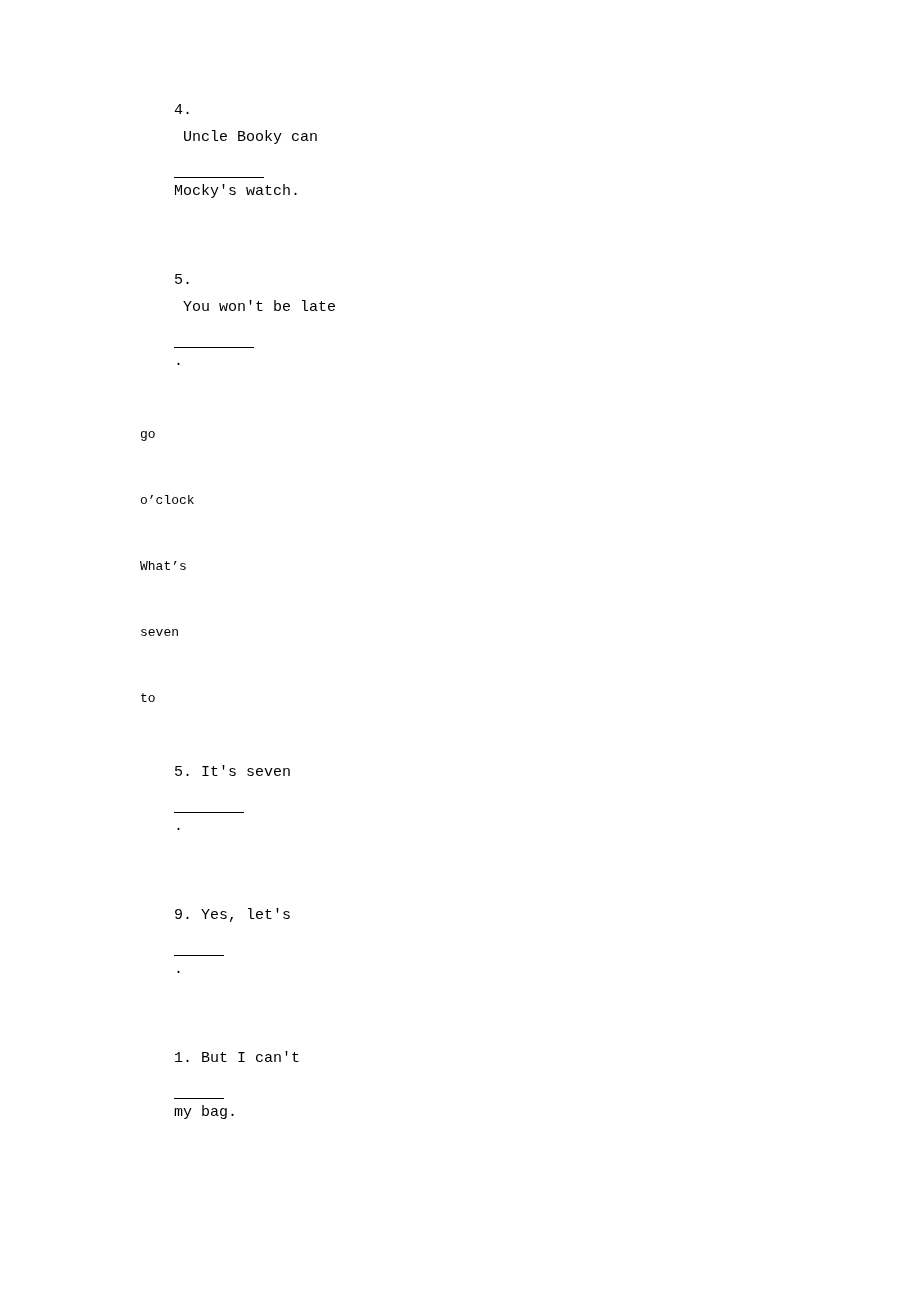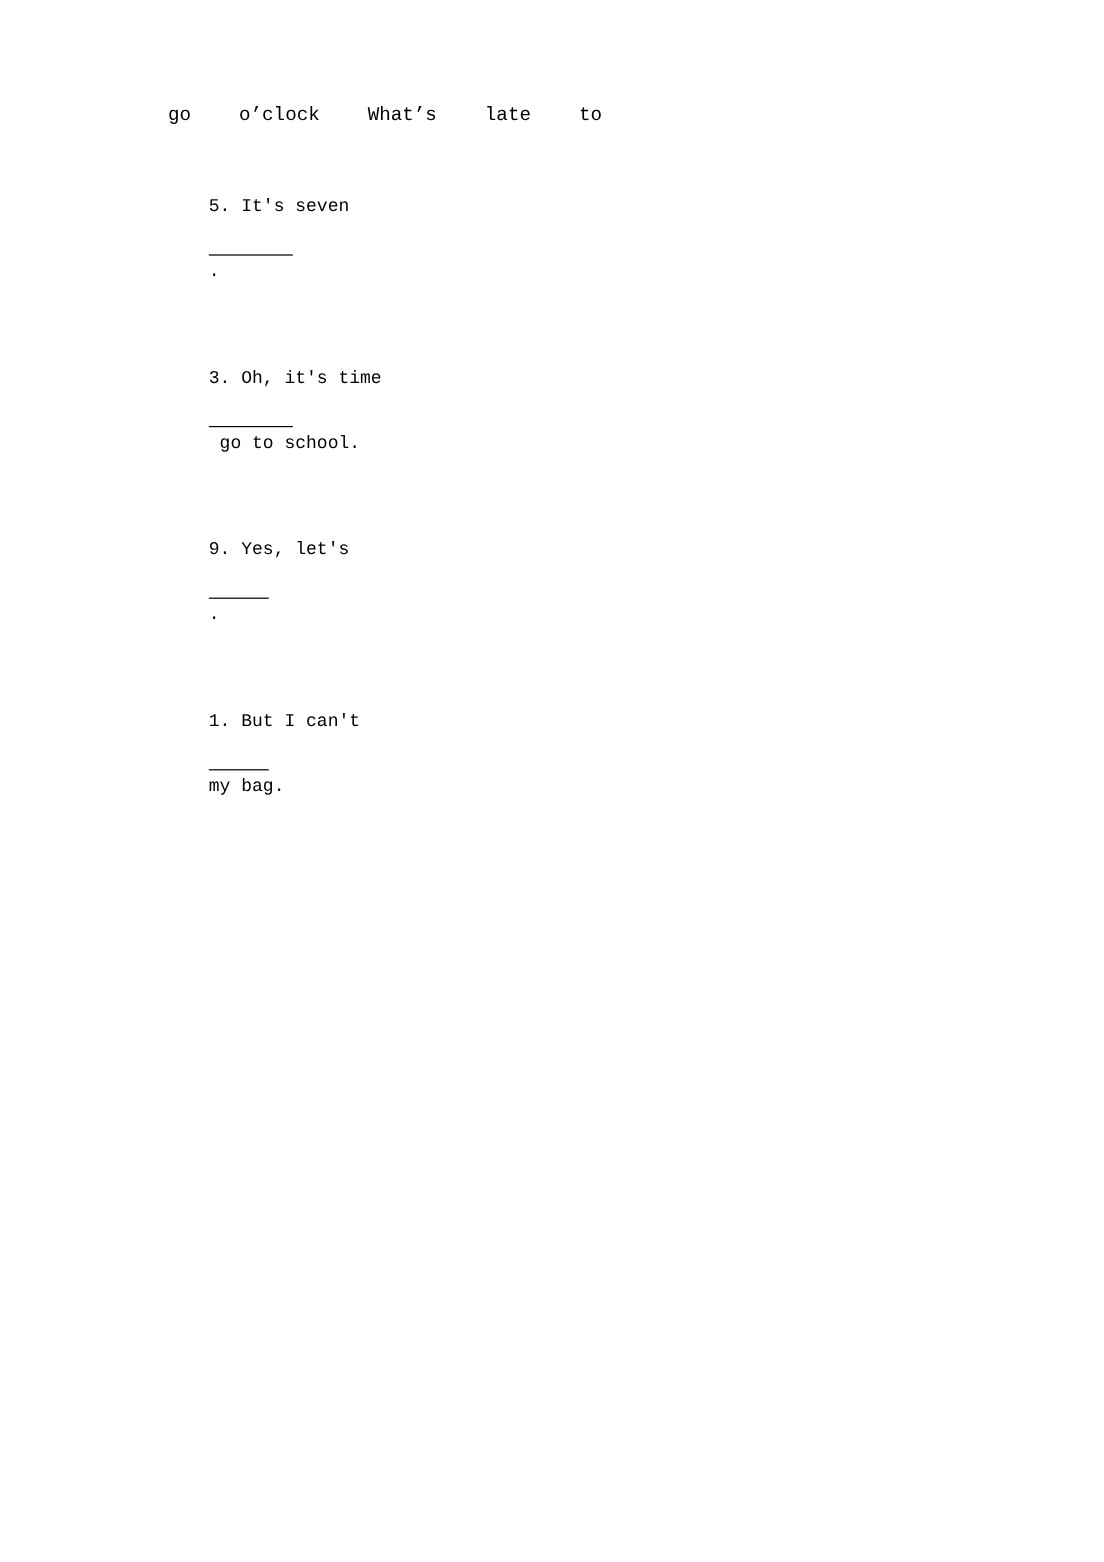--- a/index.html
+++ b/index.html
@@ -41,23 +41,24 @@
     .sentence-line {
       margin-bottom: 8px;
       line-height: 1.8;
       white-space: pre;
     }
 
     .word-bank {
       display: flex;
       gap: 40px;
       margin: 20px 0 20px 20px;
-      font-size: 16px;
+      font-size: 13px;
       line-height: 2;
       flex-wrap: wrap;
+      flex-direction: column;
     }
 
     .word-bank-item {
       font-family: "Courier New", Courier, monospace;
     }
 
     .numbered-section {
       margin-top: 10px;
       margin-bottom: 10px;
     }
@@ -77,39 +78,48 @@
 
     .roman-section {
       margin-bottom: 16px;
     }
   </style>
 </head>
 <body>
 
 <div class="content-area">
 
+  <div class="numbered-section">
+    <div class="sentence-line">
+      <span>4.</span>
+      <span> Uncle Booky can </span>
+      <span class="fill-blank" style="min-width:90px"></span>
+      <span>Mocky's watch.</span>
+    </div>
+    <div class="sentence-line">
+      <span>5.</span>
+      <span> You won't be late </span>
+      <span class="fill-blank" style="min-width:80px"></span>
+      <span>.</span>
+    </div>
+  </div>
 
   <div class="word-bank">
     <span class="word-bank-item">go</span>
     <span class="word-bank-item">o’clock</span>
     <span class="word-bank-item">What’s</span>
-    <span class="word-bank-item">late</span>
+    <span class="word-bank-item">seven</span>
     <span class="word-bank-item">to</span>
   </div>
 
   <div class="numbered-section">
     <div class="sentence-line">
       <span>5. It's seven</span>
       <span class="fill-blank fill-blank-medium"></span>
       <span>.</span>
-    </div>
-    <div class="sentence-line">
-      <span>3. Oh, it's time </span>
-      <span class="fill-blank fill-blank-medium"></span>
-      <span> go to school.</span>
     </div>
     <div class="sentence-line">
       <span>9. Yes, let's</span>
       <span class="fill-blank fill-blank-short"></span>
       <span>.</span>
     </div>
     <div class="sentence-line">
       <span>1. But I can't</span>
       <span class="fill-blank fill-blank-short"></span>
       <span>my bag.</span>

